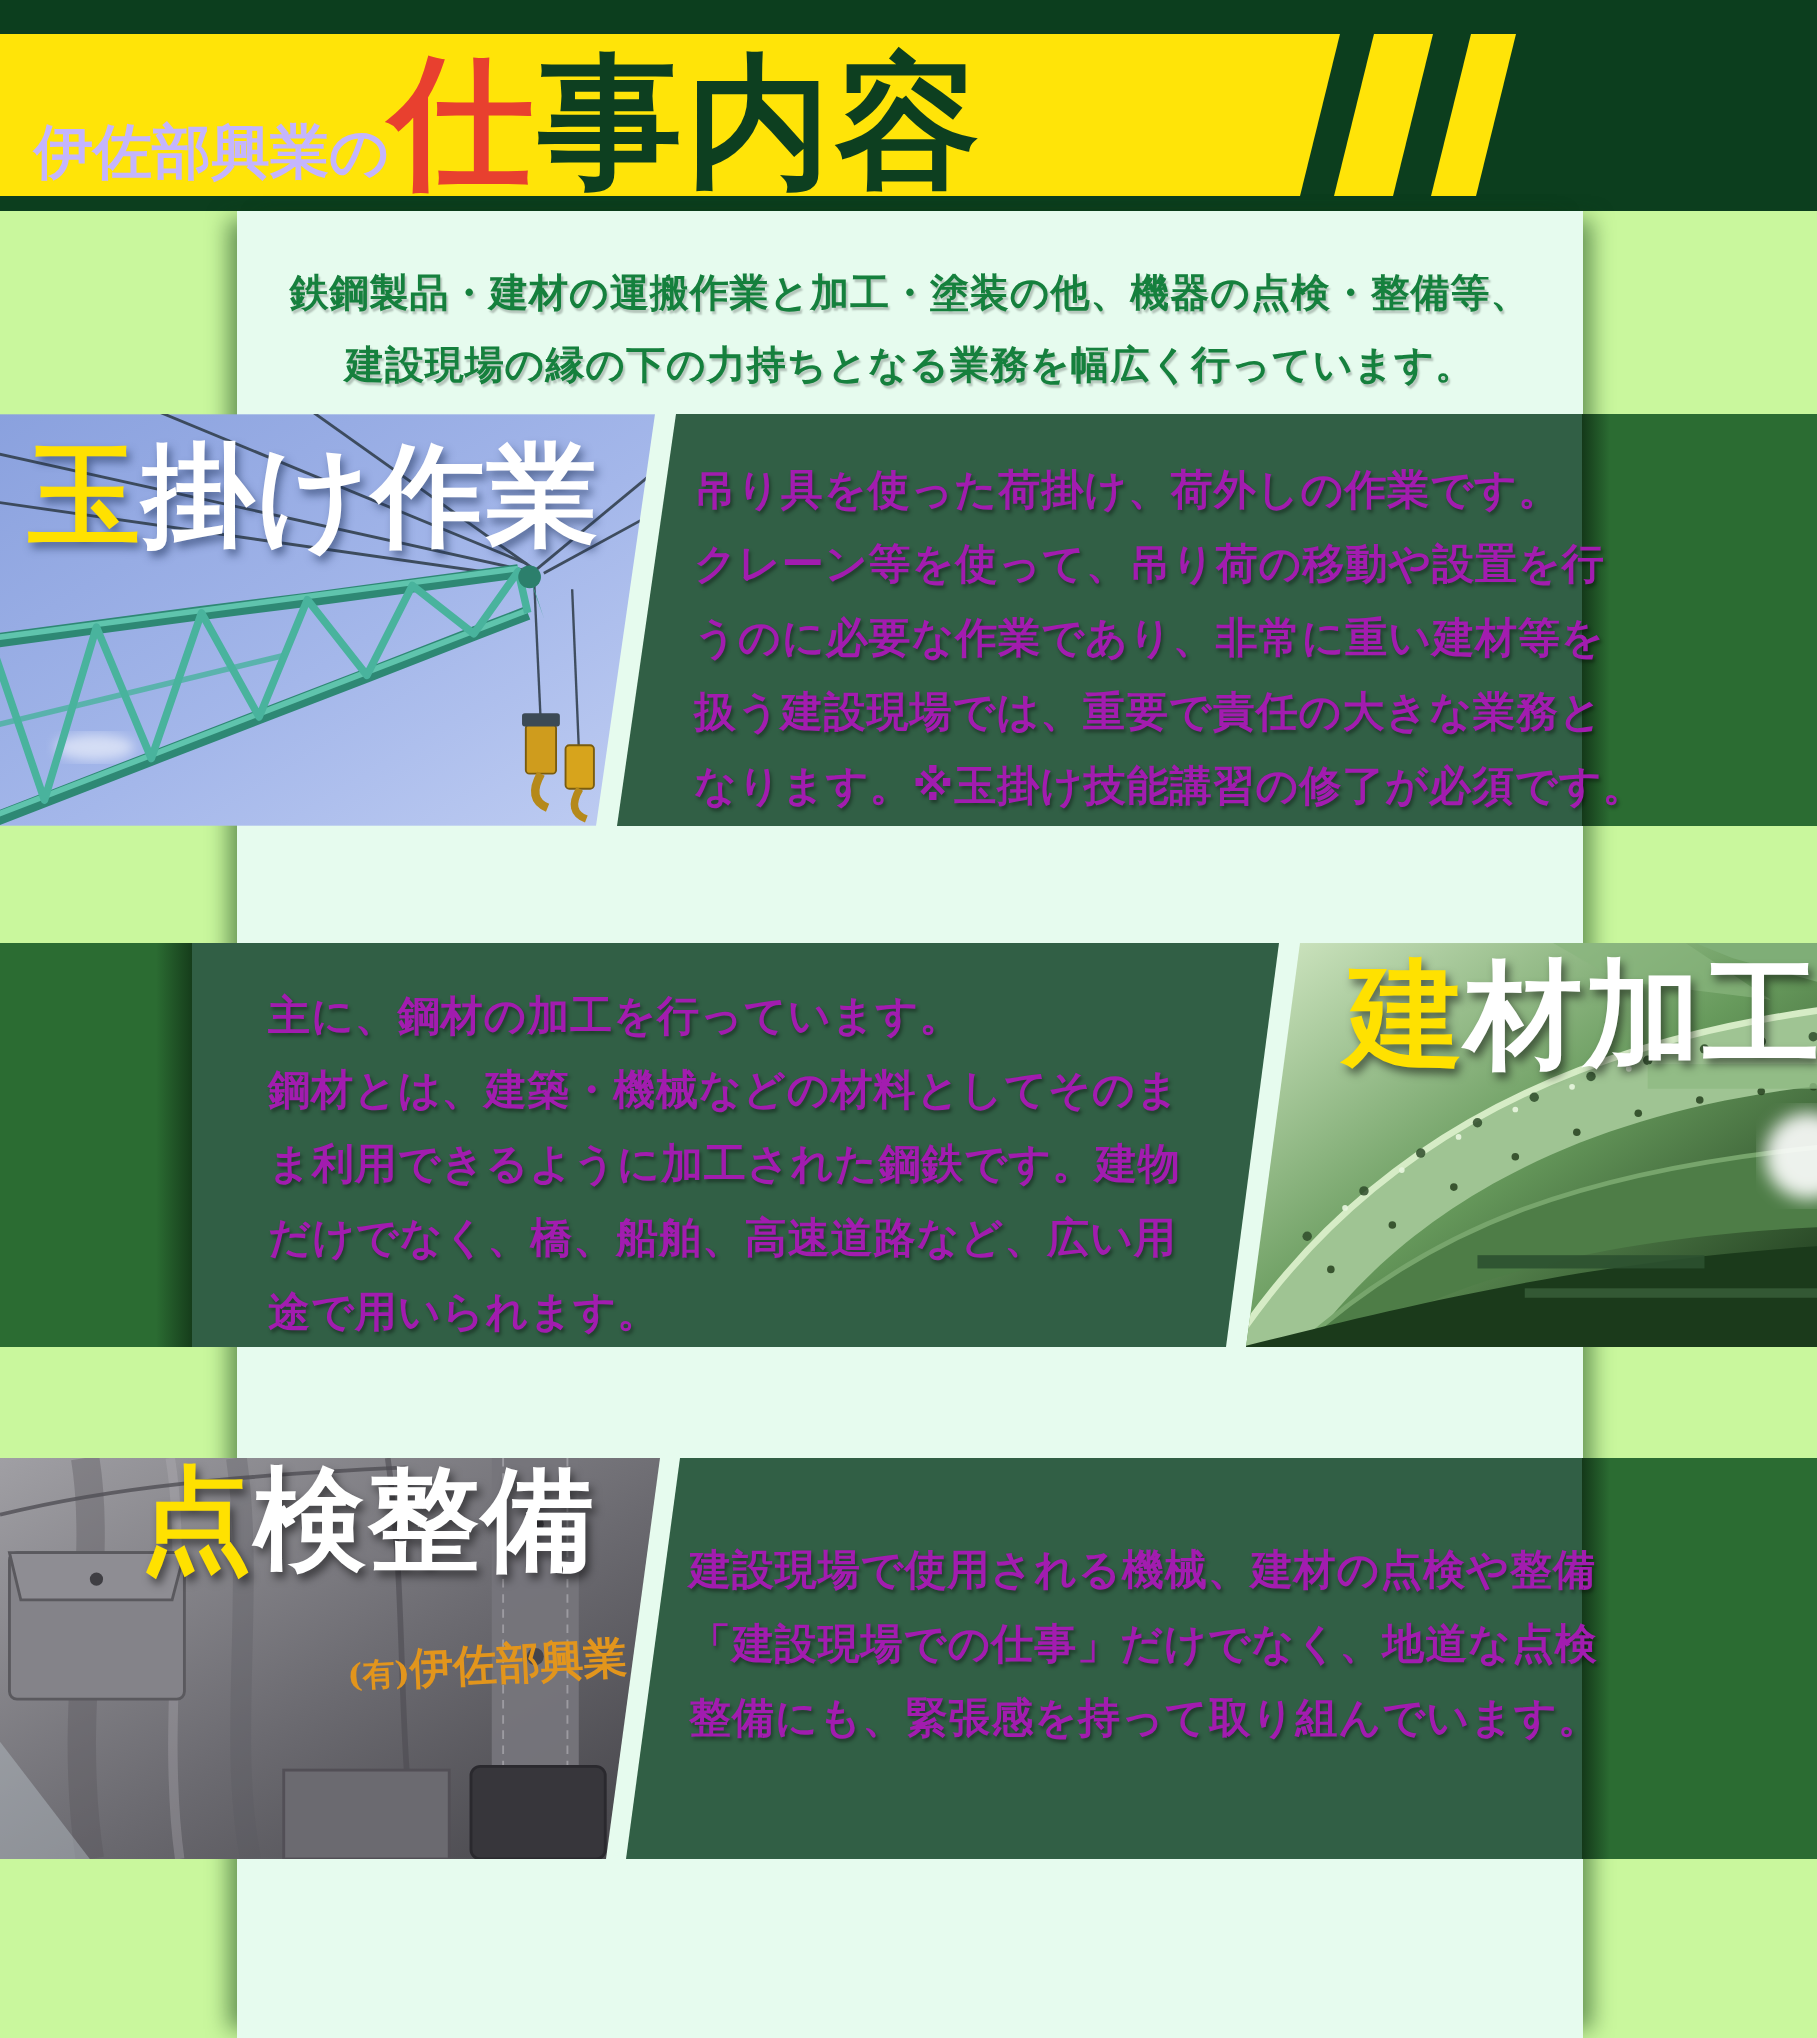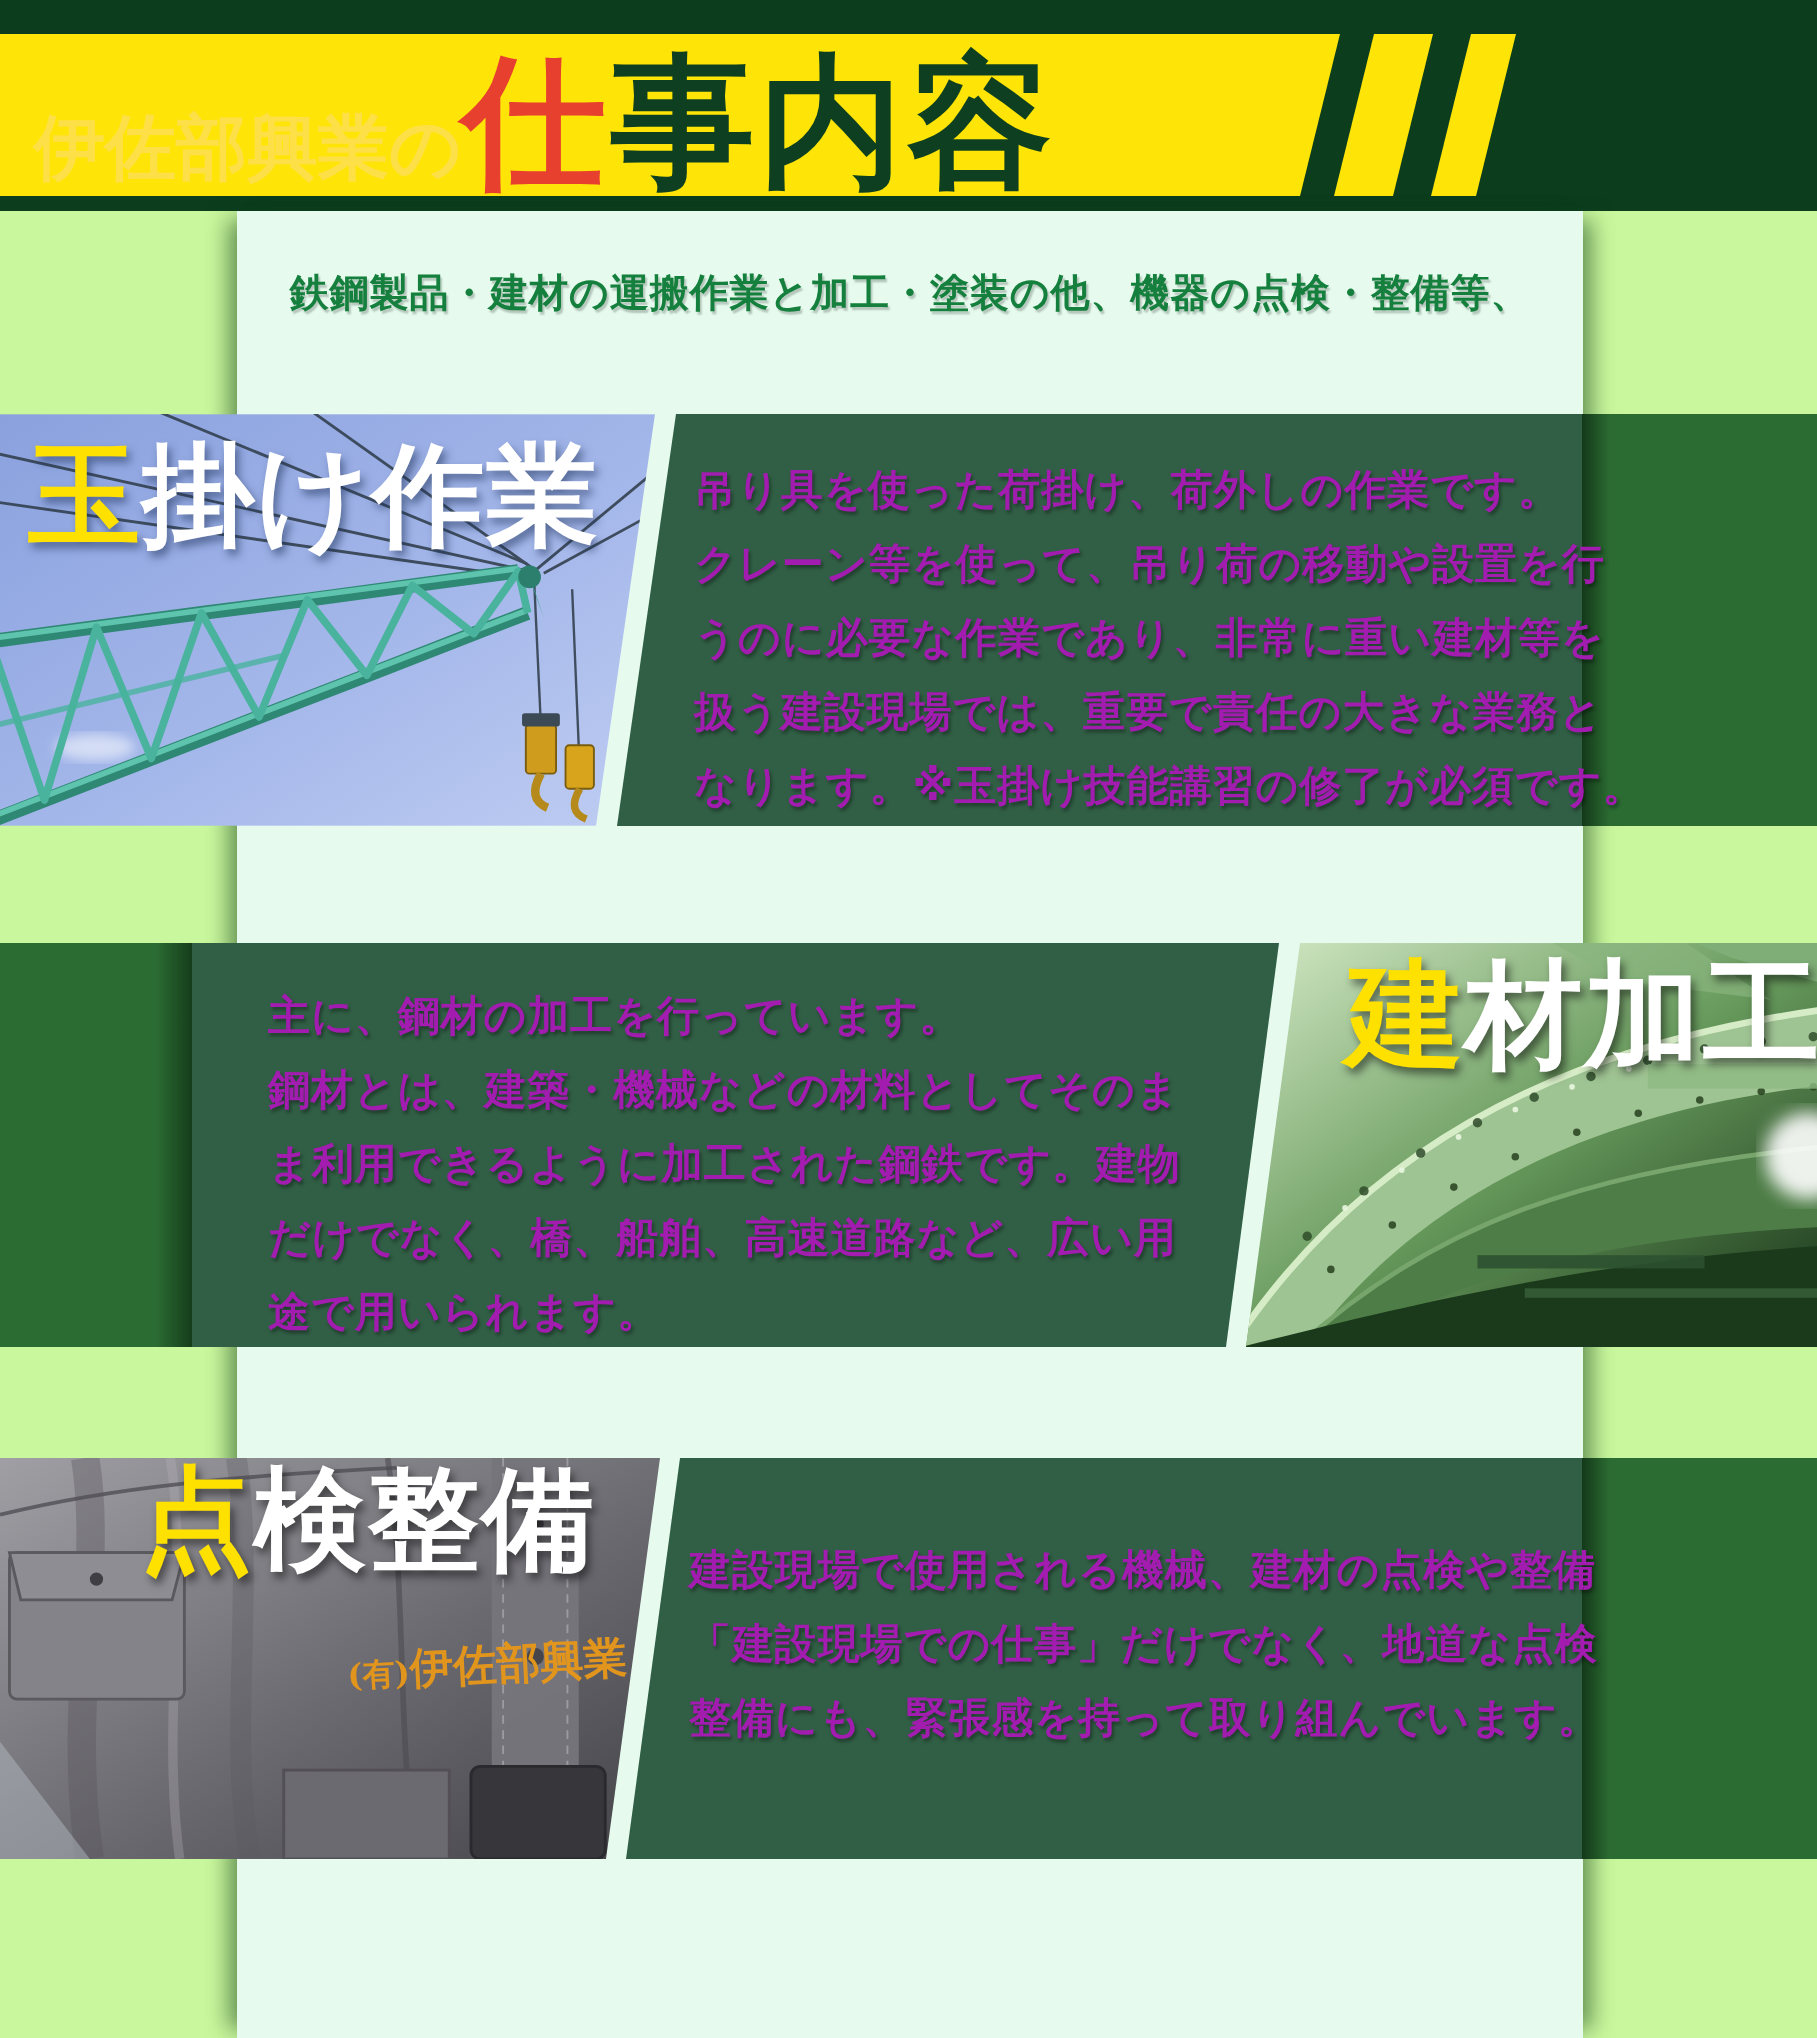--- a/index.html
+++ b/index.html
@@ -6,21 +6,21 @@
   body{font-family:"DejaVu Sans","Liberation Sans",sans-serif;}
   .page{position:relative;width:1818px;height:2038px;background:#c9f79d;overflow:hidden;}
 
   
   .header{position:absolute;left:0;top:0;width:1818px;height:211px;background:#0c3e1e;}
   .yellow-band{position:absolute;left:0;top:34px;width:1818px;height:162px;}
   .yb-main{position:absolute;inset:0;background:#ffe408;clip-path:polygon(0 0,1340px 0,1300px 162px,0 162px);}
   .yb-s1{position:absolute;inset:0;background:#ffe408;clip-path:polygon(1374px 0,1433px 0,1393px 162px,1334px 162px);}
   .yb-s2{position:absolute;inset:0;background:#ffe408;clip-path:polygon(1471px 0,1516px 0,1476px 162px,1431px 162px);}
   .header-title{position:absolute;left:34px;bottom:1.9px;white-space:nowrap;line-height:1;}
-  .ht-small{font-size:71px;font-weight:900;color:#fde047;letter-spacing:0px;}
+  .ht-small{font-size:59px;font-weight:900;color:#c4b5fd;letter-spacing:0px;}
   .ht-big{font-size:144px;font-weight:900;color:#0d3f20;letter-spacing:4.7px;}
   .ht-accent{color:#e8402f;}
 
   
   .mint-box{position:absolute;left:237px;top:211px;width:1346px;height:1827px;background:#e6fbee;
             box-shadow:-17px 0 21px -7.6px rgba(15,60,20,.55),17px 0 21px -7.6px rgba(15,60,20,.55);}
 
   
   .intro{position:absolute;left:237px;top:257px;width:1346px;text-align:center;
          font-size:39px;font-weight:900;color:#15803d;line-height:72px;letter-spacing:0.9px;
@@ -76,20 +76,21 @@
       <div class="header-title">
         <span class="ht-small">伊佐部興業の</span><span class="ht-big"><span class="ht-accent">仕</span><span>事内容</span></span>
       </div>
     </div>
   </div>
 
   <div class="mint-box"></div>
 
   <div class="intro">
     <div>鉄鋼製品・建材の運搬作業と加工・塗装の他、機器の点検・整備等、</div>
+    <div>建設現場の縁の下の力持ちとなる業務を幅広く行っています。</div>
   </div>
 
   <div class="greencol s1-green"></div>
   <div class="panel s1-panel"></div>
   <div class="colshadow s1-shadow"></div>
 
   <div class="photo-wrap s1-photo">
     <svg class="photo-svg" style="left:0;" width="662" height="412" viewBox="0 0 700 435">
       <defs>
         <linearGradient id="gsky" x1="0" y1="0" x2="1" y2="1">

